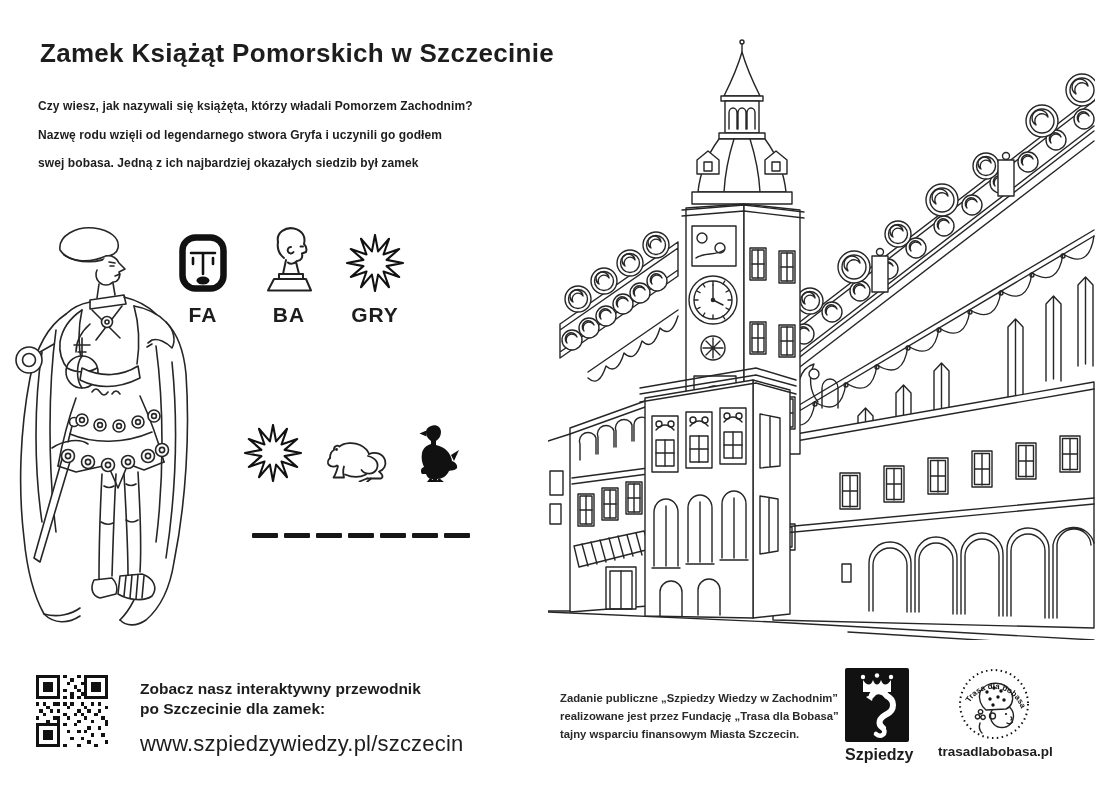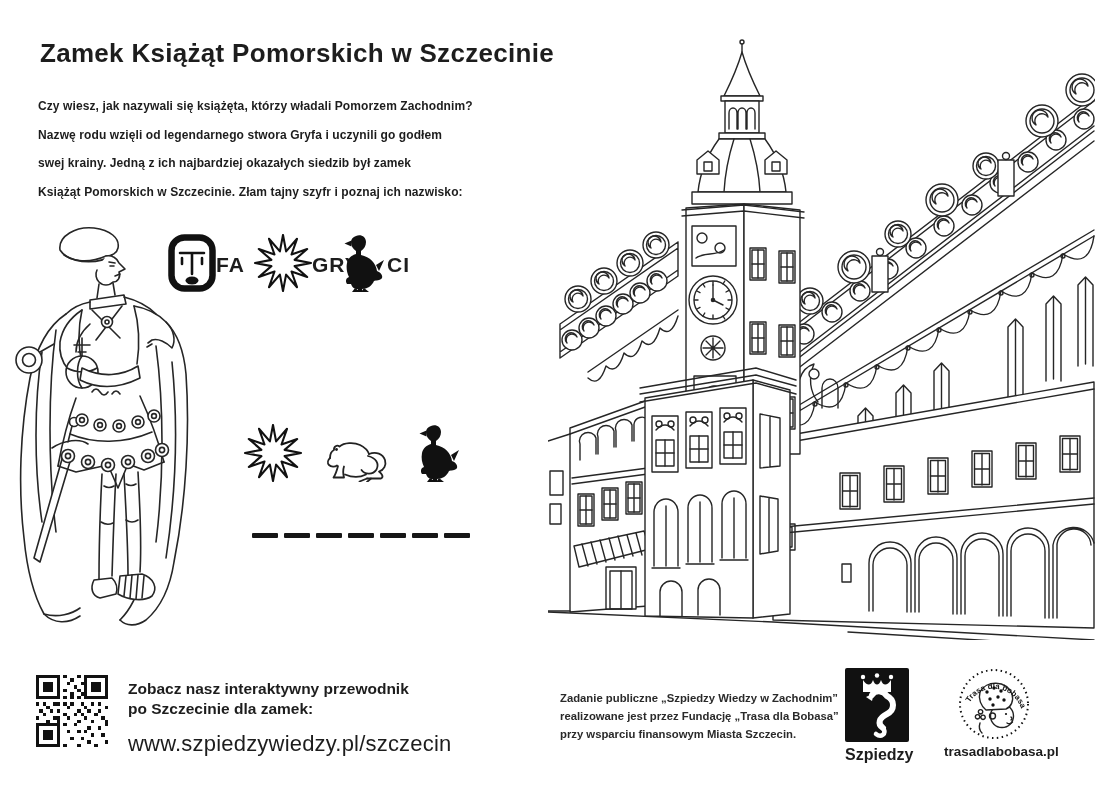--- a/index.html
+++ b/index.html
@@ -2,28 +2,28 @@
 <html><head>
 <meta charset="utf-8">
 <style>
   html,body{margin:0;padding:0;background:#fff;}
   .page{position:relative;width:1095px;height:793px;background:#fff;overflow:hidden;
         font-family:"Liberation Sans","DejaVu Sans",sans-serif;color:#1d1d1d;}
   .abs{position:absolute;}
   .title{left:40px;top:38px;font-size:26px;font-weight:800;letter-spacing:.3px;white-space:nowrap;}
   .intro{left:38px;top:92px;font-size:12px;font-weight:700;line-height:28.6px;letter-spacing:.1px;}
   .cipher-key{left:168px;top:226px;display:flex;gap:16px;}
-  .key-item{width:70px;display:flex;flex-direction:row;align-items:center;}
+  .key-item{width:70px;display:flex;flex-direction:column;align-items:center;}
   .icon-box{display:flex;justify-content:center;align-items:flex-end;height:66px;width:70px;}
   .syllable{margin-top:11px;font-size:21px;font-weight:800;letter-spacing:1px;}
   .puzzle-row{left:240px;top:418px;display:flex;gap:17px;align-items:flex-end;height:64px;}
   .puzzle-row .icon-box{width:66px;}
   .blanks{left:252px;top:533px;display:flex;gap:6px;}
   .dash{width:26px;height:5px;background:#161616;border-radius:1px;}
-  .guide-text{left:128px;top:679px;}
+  .guide-text{left:140px;top:679px;}
   .guide-text .b{font-size:15.5px;font-weight:700;line-height:20px;}
   .guide-url{font-size:22px;font-weight:400;margin-top:12px;letter-spacing:.2px;}
   .credit{left:560px;top:689px;font-size:11.3px;font-weight:600;line-height:18px;color:#2a2a2a;}
   .logo-label{font-weight:700;text-align:center;}
   svg{display:block;}
 </style>
 </head>
 <body>
 
 <svg width="0" height="0" style="position:absolute" aria-hidden="true">
@@ -63,48 +63,47 @@
   </defs>
 </svg>
 
 <div class="page">
 
   <div class="abs title">Zamek Książąt Pomorskich w Szczecinie</div>
 
   <div class="abs intro">
     <div>Czy wiesz, jak nazywali się książęta, którzy władali Pomorzem Zachodnim?</div>
     <div>Nazwę rodu wzięli od legendarnego stwora Gryfa i uczynili go godłem</div>
-    <div>swej krainy. Jedną z ich najbardziej okazałych siedzib był zamek</div>
-    <div>Książąt Pomorskich w Szczecinie. Złam tajny szyfr i poznaj ich nazwisko:</div>
+    <div>swej bobasa. Jedną z ich najbardziej okazałych siedzib był zamek</div>
   </div>
 
   <div class="abs cipher-key">
       <div class="key-item">
         <div class="icon-box">
           <svg viewBox="0 0 48 58" style="width: 48px; height: 58px;">
             <use href="#sym-face"></use>
           </svg>
         </div>
         <div class="syllable">FA</div>
       </div>
       <div class="key-item">
         <div class="icon-box">
+          <svg viewBox="0 0 46 66" style="width: 46px; height: 66px;">
+            <use href="#sym-bust"></use>
+          </svg>
+        </div>
+        <div class="syllable">BA</div>
+      </div>
+      <div class="key-item">
+        <div class="icon-box">
           <svg viewBox="0 0 58 58" style="width: 58px; height: 58px;">
             <use href="#sym-star"></use>
           </svg>
         </div>
         <div class="syllable">GRY</div>
-      </div>
-      <div class="key-item">
-        <div class="icon-box">
-          <svg viewBox="0 0 40 58" style="width: 40px; height: 58px;">
-            <use href="#sym-duck"></use>
-          </svg>
-        </div>
-        <div class="syllable">CI</div>
       </div>
     </div>
 
   <div class="abs puzzle-row">
       <div class="icon-box">
         <svg viewBox="0 0 58 58" style="width: 58px; height: 58px;">
           <use href="#sym-star"></use>
         </svg>
       </div>
       <div class="icon-box">
@@ -418,21 +417,21 @@
 
   <div class="abs guide-text">
     <div class="b">Zobacz nasz interaktywny przewodnik</div>
     <div class="b">po Szczecinie dla zamek:</div>
     <div class="guide-url">www.szpiedzywiedzy.pl/szczecin</div>
   </div>
 
   <div class="abs credit">
     <div>Zadanie publiczne „Szpiedzy Wiedzy w Zachodnim”</div>
     <div>realizowane jest przez Fundację „Trasa dla Bobasa”</div>
-    <div>przy wsparciu finansowym Miasta Szczecin.</div>
+    <div>tajny wsparciu finansowym Miasta Szczecin.</div>
   </div>
 
   <div class="abs" style="left:845px;top:668px;">
     <svg width="64" height="74" viewBox="0 0 64 74">
       <rect width="64" height="74" rx="2" fill="#111"></rect>
       <g>
         <path d="M18,24 L18,12 C22,18 26,18 28,12 C30,18 34,18 36,12 C38,18 42,18 46,12 L46,24 Z" fill="#fff"></path>
         <circle cx="18" cy="9" r="2.2" fill="#fff"></circle>
           <circle cx="32" cy="7.5" r="2.2" fill="#fff"></circle>
           <circle cx="46" cy="9" r="2.2" fill="#fff"></circle>
@@ -463,15 +462,15 @@
         <circle cx="50" cy="48" r="1.1" fill="#111" stroke="none"></circle>
         <path d="M55,51 q2,2 0,3 M51,57 q3,2 5.5,-1"></path>
         <path d="M24.5,48 a2.2,2.2 0 1 1 0.1,0 M21.5,53 a2.2,2.2 0 1 1 0.1,0 M27,53.5 a2.2,2.2 0 1 1 0.1,0 M24,57 q-2,6 2,10"></path>
       </g>
       <path id="bobasa-arc" d="M10,46 A28.5,28.5 0 0 1 66,46" fill="none"></path>
       <text font-size="8" font-weight="bold" font-family="Liberation Sans, sans-serif" fill="#111">
         <textPath href="#bobasa-arc" startOffset="10">Trasa dla bobasa</textPath>
       </text>
     </svg>
   </div>
-  <div class="abs logo-label" style="left:938px;top:744px;width:112px;font-size:13.5px;margin-left:6px;">trasadlabobasa.pl</div>
+  <div class="abs logo-label" style="left:938px;top:744px;width:112px;font-size:13.5px;">trasadlabobasa.pl</div>
 
 </div>
 
 </body></html>

